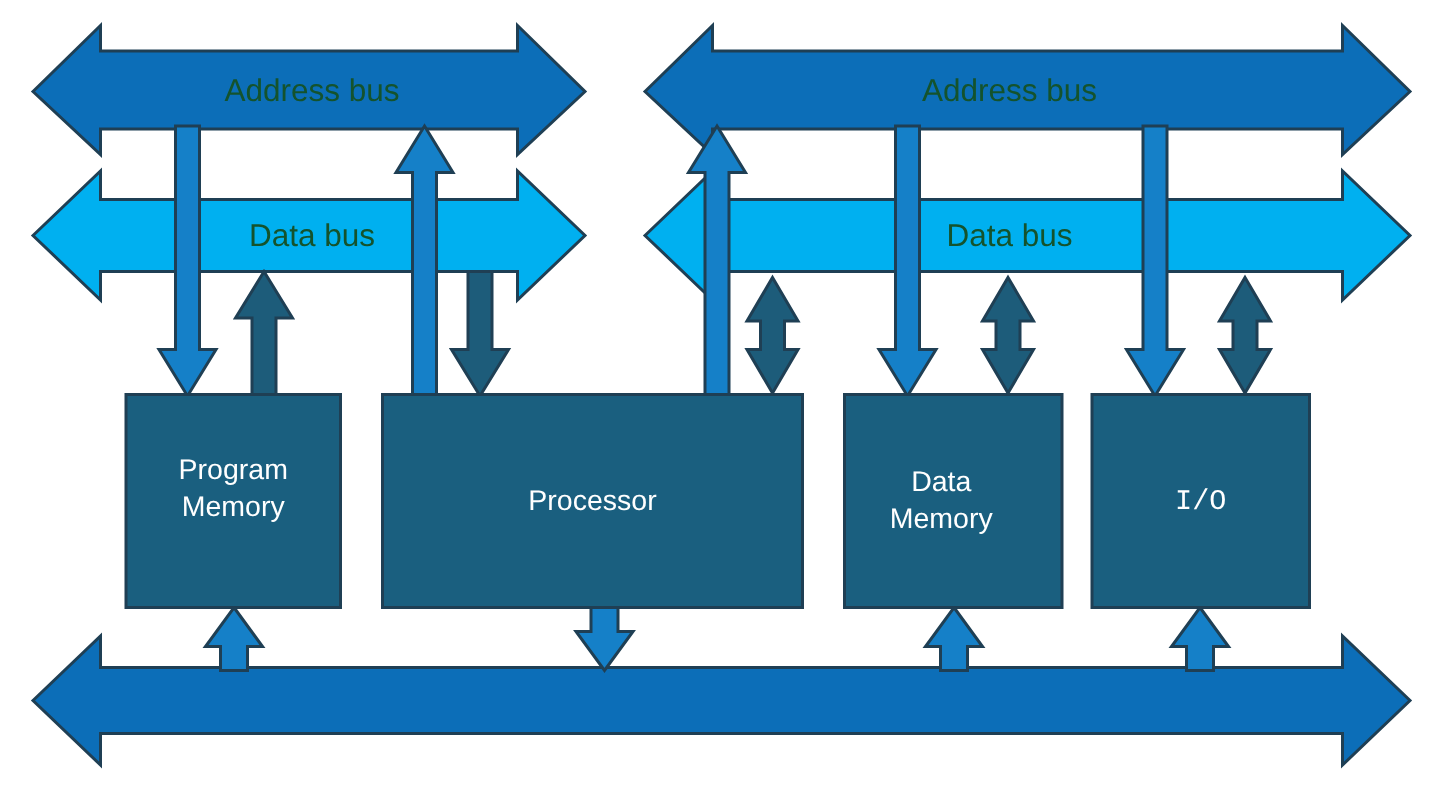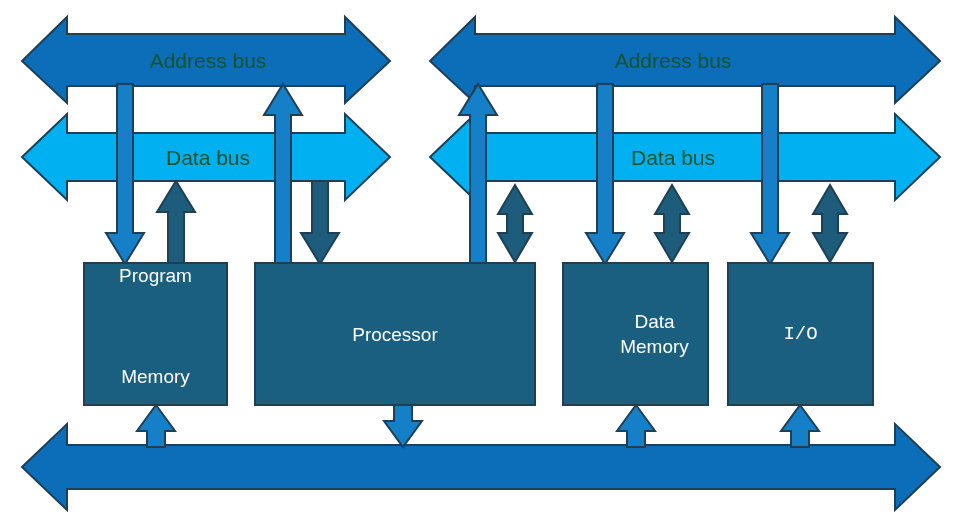--- a/index.html
+++ b/index.html
@@ -71,30 +71,30 @@
 
   <div class="bus-label" style="left:0;top:50px;width:416px;">Address bus</div>
 
   <div class="bus-label" style="left:430px;top:50px;width:486px;">Address bus</div>
 
   <div class="bus-label" style="left:0;top:147px;width:416px;">Data bus</div>
 
   <div class="bus-label" style="left:430px;top:147px;width:486px;">Data bus</div>
 
 
-  <div class="box-label" style="left:84px;top:263px;width:143px;height:126px;justify-content:space-between;">
+  <div class="box-label" style="left:84px;top:263px;width:143px;height:126px;">
     <span>Program</span>
     <span>Memory</span>
   </div>
 
   <div class="box-label" style="left:255px;top:263px;width:280px;height:142px;">
     <span>Processor</span>
   </div>
 
-  <div class="box-label" style="left:582px;top:263px;width:145px;height:142px;border-radius:15px;">
+  <div class="box-label" style="left:555px;top:263px;width:145px;height:142px;border-radius:15px;">
     <span>Data</span>
     <span>Memory</span>
   </div>
 
   <div class="box-label" style="left:728px;top:263px;width:145px;height:142px;font-family:Liberation Mono, monospace;">
     <span>I/O</span>
   </div>
 
 </div>
 

